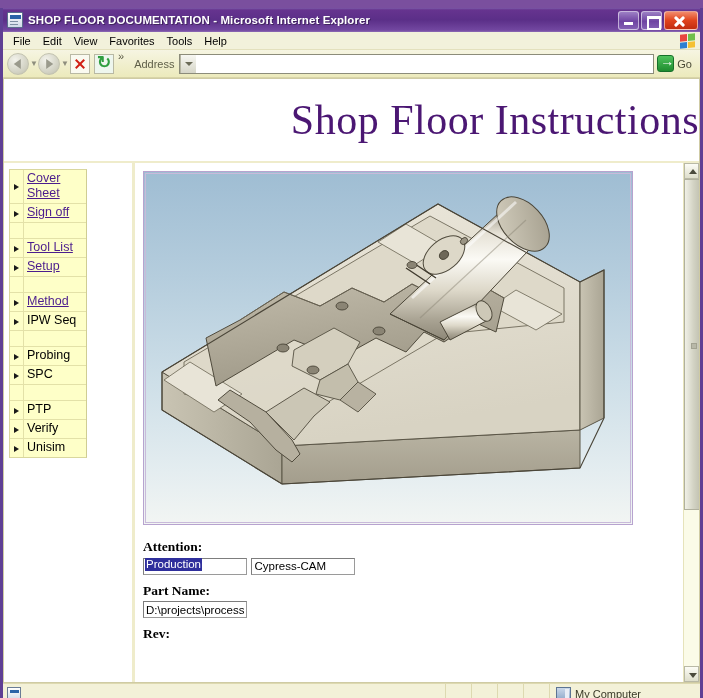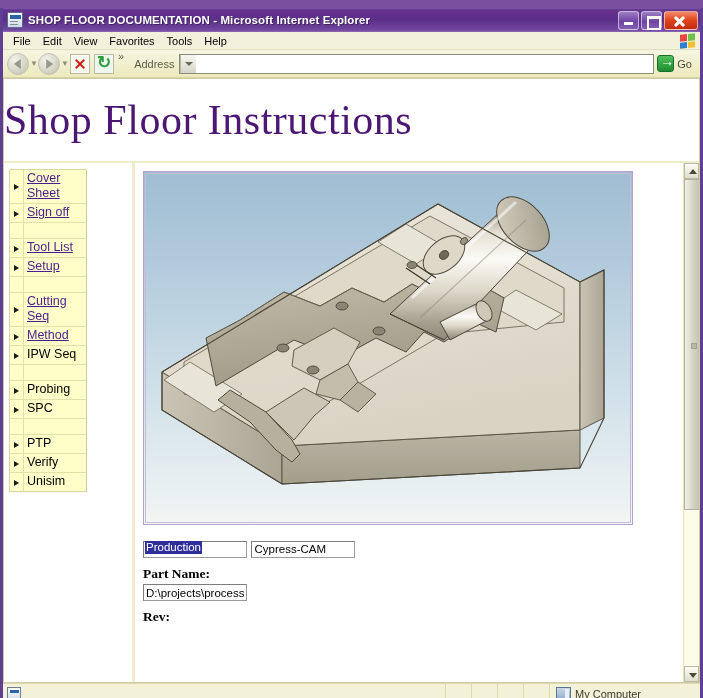--- a/index.html
+++ b/index.html
@@ -211,21 +211,21 @@
     flex: 1 1 auto; position: relative;
     background: #ffffff;
     border: 1px solid #cfcba4;
     overflow: hidden;
     display: flex; flex-direction: column;
   }
   #banner-frame {
     flex: 0 0 84px; height: 84px;
     background: #ffffff;
     border-bottom: 2px solid #efeccb;
-    display: flex; align-items: center; justify-content: flex-start;
+    display: flex; align-items: center; justify-content: flex-end;
     position: relative;
   }
   #page-title {
     font-family: "Liberation Serif", serif;
     font-size: 42px; color: #4b1773;
     letter-spacing: .5px; white-space: nowrap;
     font-weight: normal;
   }
   #lower-frames {
     flex: 1 1 auto; display: flex; min-height: 0;
@@ -483,24 +483,20 @@
               <div class="nav-bullet"></div>
               <div class="nav-label link">Tool List</div>
             </div>
             <div class="nav-row">
               <div class="nav-bullet"></div>
               <div class="nav-label link">Setup</div>
             </div>
             <div class="nav-row spacer">
               <div class="nav-bullet empty"></div>
               <div class="nav-label"></div>
-            </div>
-            <div class="nav-row">
-              <div class="nav-bullet"></div>
-              <div class="nav-label link">Cutting Seq</div>
             </div>
             <div class="nav-row">
               <div class="nav-bullet"></div>
               <div class="nav-label link">Method</div>
             </div>
             <div class="nav-row">
               <div class="nav-bullet"></div>
               <div class="nav-label">IPW Seq</div>
             </div>
             <div class="nav-row spacer">
@@ -618,20 +614,21 @@
               <ellipse cx="198" cy="134" rx="6" ry="4" fill="#8a8474" stroke="#3f3a2d" stroke-width="0.8"></ellipse>
               <ellipse cx="235" cy="159" rx="6" ry="4" fill="#8a8474" stroke="#3f3a2d" stroke-width="0.8"></ellipse>
               <ellipse cx="169" cy="198" rx="6" ry="4" fill="#8a8474" stroke="#3f3a2d" stroke-width="0.8"></ellipse>
               <ellipse cx="268" cy="93" rx="5" ry="3.5" fill="#8a8474" stroke="#3f3a2d" stroke-width="0.8"></ellipse>
 
               <polygon points="18,200 294,32 436,110 460,98 460,246 436,296 138,312 18,238" fill="none" stroke="#4a4538" stroke-width="1.1"></polygon>
             </svg>
           </div>
 
           <div id="form-area">
+            <div class="f-label">Attention:</div>
             <div class="f-input-wrap">
               <input class="f-input selected" type="text" value="Production" style="background: rgb(255, 255, 255); color: rgb(0, 0, 0);">
             <span class="sel-hilite">Production</span></div>
 
             <input class="f-input" type="text" value="Cypress-CAM" style="">
 
             <div class="f-label">Part Name:</div>
             <input class="f-input" type="text" value="D:\projects\process" style="">
 
             <div class="f-label">Rev:</div>

